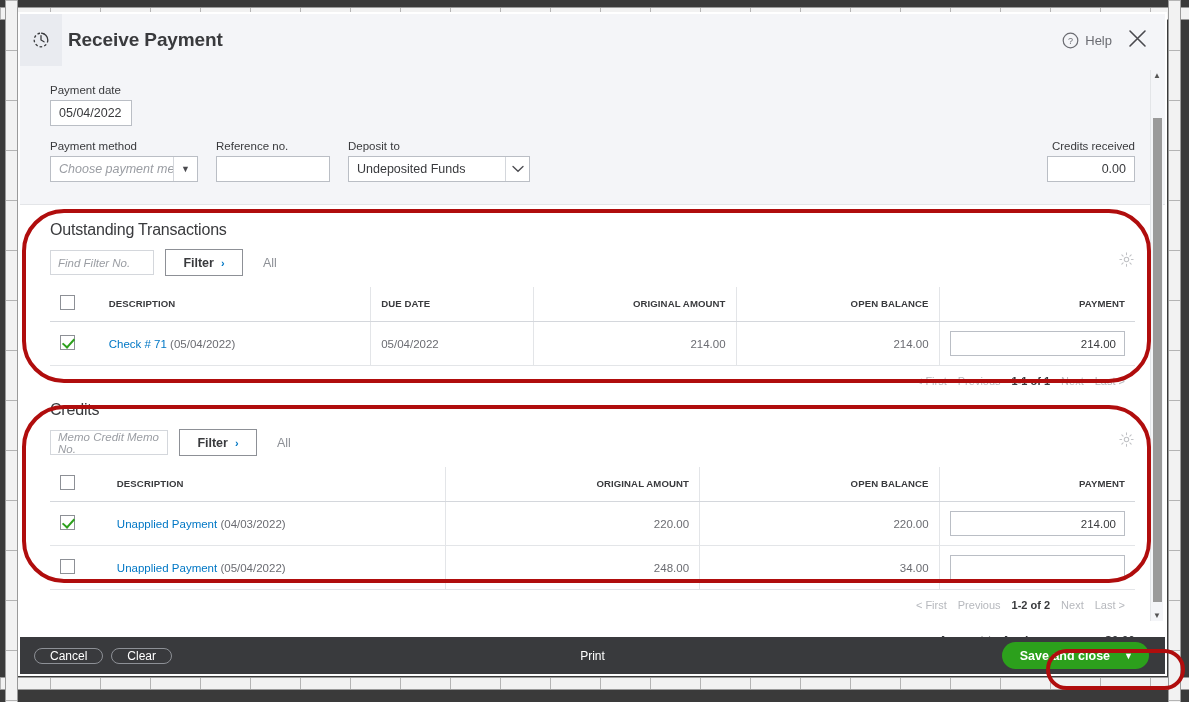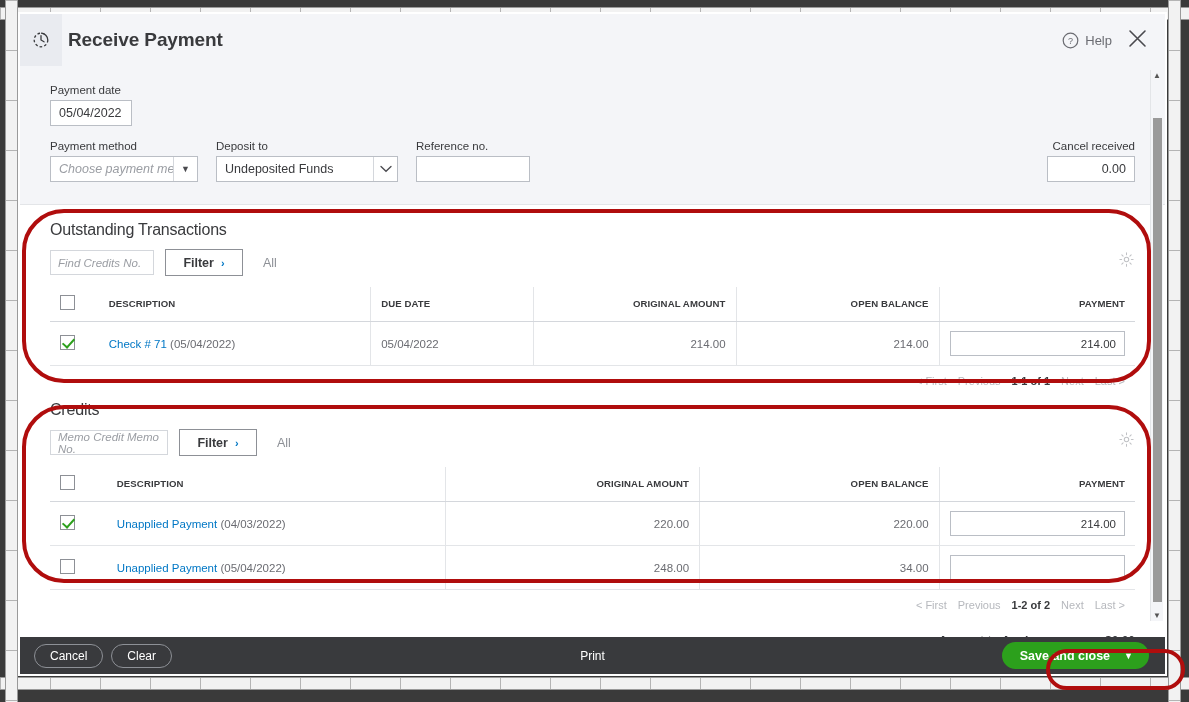--- a/index.html
+++ b/index.html
@@ -249,21 +249,21 @@
   .total-row .amt { width: 90px; text-align: right; color: #393a3d; }
 
   
   #modal-footer {
     position: absolute; left: 0; right: 0; bottom: 0;
     height: 37px; background: #393a3d;
     display: flex; align-items: center;
     padding: 0 14px;
   }
   .ghost-btn {
-    height: 24px; padding: 0 15px;
+    height: 16px; padding: 0 15px;
     border: 1px solid #8d9096; border-radius: 13px;
     color: #fff; font-size: 12px;
     display: flex; align-items: center; justify-content: center;
     cursor: pointer; margin-right: 8px;
     background: transparent;
   }
   #print-link {
     position: absolute; left: 0; right: 0; text-align: center;
     color: #fff; font-size: 12px; cursor: pointer;
     pointer-events: none;
@@ -432,48 +432,48 @@
           <div id="row-fields">
             <div class="fld-group">
               <div class="fld-label">Payment method</div>
               <div class="combo" style="width:148px">
                 <div class="val ph">Choose payment method</div>
                 <div class="arrow">▼</div>
               </div>
             </div>
 
             <div class="fld-group">
+              <div class="fld-label">Reference no.</div>
+              <div class="txtbox" id="ref-input" style="width:114px" title=""></div>
+            </div>
+
+            <div class="fld-group">
               <div class="fld-label">Deposit to</div>
               <div class="combo" style="width:182px">
                 <div class="val">Undeposited Funds</div>
                 <div class="arrow">
                   <svg width="12" height="8" viewBox="0 0 12 8" fill="none" stroke="#4a4a4f" stroke-width="1.3">
                     <path d="M1 1.5 L6 6.3 L11 1.5" stroke-linecap="round"></path>
                   </svg>
                 </div>
               </div>
             </div>
-
-            <div class="fld-group">
-              <div class="fld-label">Reference no.</div>
-              <div class="txtbox" id="ref-input" style="width:114px" title=""></div>
-            </div>
           </div>
 
           <div id="amount-received-group">
-            <div class="fld-label">Cancel received</div>
+            <div class="fld-label">Credits received</div>
             <div class="txtbox" id="amount-received-input">0.00</div>
           </div>
         </div>
 
         <div class="section" id="section-outstanding">
           <div class="section-title">Outstanding Transactions</div>
 
           <div class="filter-row">
-            <div class="find-input">Find Credits No.</div>
+            <div class="find-input">Find Filter No.</div>
             <div class="filter-btn">
               <span>Filter</span>
               <span class="chev">›</span>
             </div>
             <div class="filter-all">All</div>
             <div class="gear-btn">
               <svg width="17" height="17" viewBox="0 0 20 20" fill="none" stroke="#8d9096" stroke-width="1.2">
                 <circle cx="10" cy="10" r="2.6"></circle>
                 <path d="M10 2.2v2.1M10 15.7v2.1M2.2 10h2.1M15.7 10h2.1M4.5 4.5l1.5 1.5M14 14l1.5 1.5M15.5 4.5L14 6M6 14l-1.5 1.5" stroke-linecap="round"></path>
               </svg>

